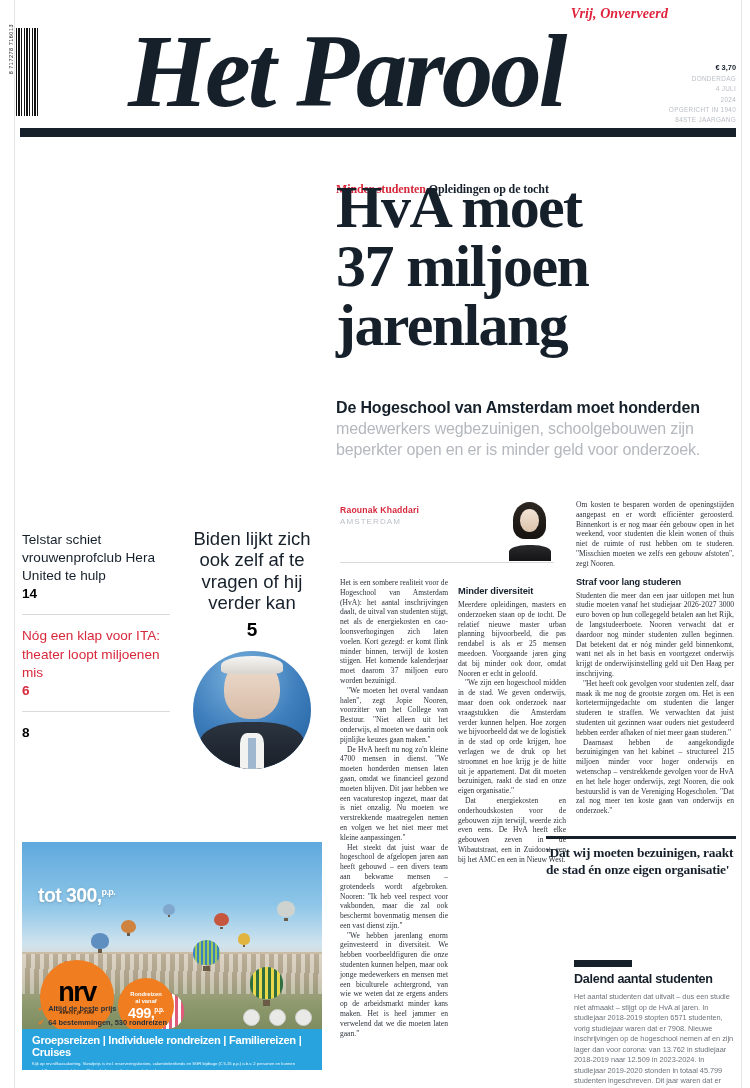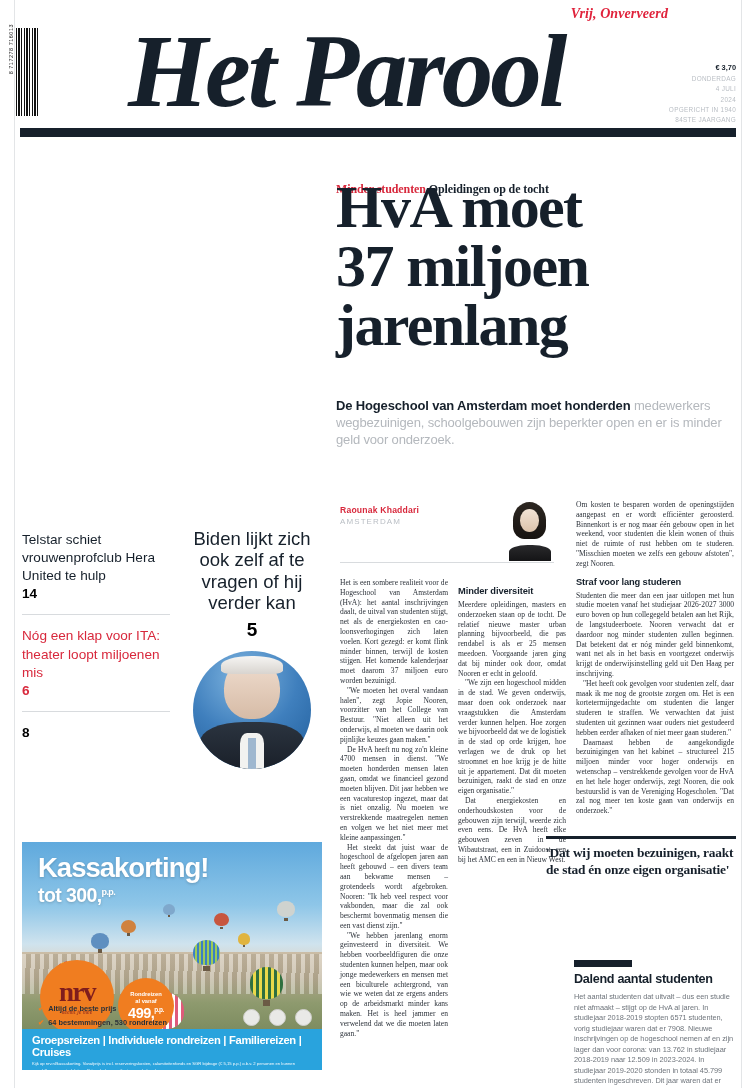--- a/index.html
+++ b/index.html
@@ -135,21 +135,21 @@
   .kicker { position:absolute; left: 336px; top: 163px; font-size: 12px; font-weight:700;
     font-family: "Liberation Serif", serif; color:#16202b; letter-spacing: -.1px; margin-top: 19px;}
   .kicker .red { color:#d8283c; }
   .headline {
     position:absolute; left: 336px; top: 178px; width: 400px;
     font-family: "Liberation Serif", serif; font-weight: 700;
     font-size: 60px; line-height: .98; color:#16202b; letter-spacing: -1.6px;
   }
   .standfirst {
     position:absolute; left: 336px; top: 398px; width: 398px;
-    font-size: 13px; line-height: 1.30; color:#b4b8bd; letter-spacing: -.15px;
+    font-size: 16px; line-height: 1.30; color:#b4b8bd; letter-spacing: -.15px;
   }
   .standfirst b { color:#16202b; font-weight:700; }
 
   
   .byline { position:absolute; left: 340px; top: 505px; width: 214px;
     border-bottom: 1px solid #d8dbde; padding-bottom: 10px; height: 58px; }
   .byline .name { font-size: 8.6px; font-weight: 700; color:#d8283c; letter-spacing:.2px; }
   .byline .city { font-size: 8px; color:#b9bec4; letter-spacing: 1.1px; margin-top: 2px; }
   .byline .av { position:absolute; right: 0; top: -4px; width: 48px; height: 60px;
     overflow:hidden; }
@@ -230,22 +230,22 @@
     position:absolute; left: 16px; top: 10px; color:#fff; font-weight: 700;
     font-size: 27.5px; letter-spacing: -1px; text-shadow: 0 1px 3px rgba(0,0,0,.2);
   }
   .ad .sub-ad {
     position:absolute; left: 16px; top: 42px; color:#fff; font-weight:700;
     font-size: 19.5px; letter-spacing:-.6px; text-shadow: 0 1px 3px rgba(0,0,0,.2);
   }
   .ad .sub-ad sup { font-size: 9px; vertical-align: super; }
   .ad .logo-circ {
     position:absolute; left: 18px; top: 118px; width: 74px; height: 74px;
-    border-radius: 50%; background:#f07d20; color:#7f1d1d;
-    display:flex; flex-direction:column; align-items:center; justify-content:center;font-family:Liberation Serif, serif;
+    border-radius: 50%; background:#f07d20; color:#000000;
+    display:flex; flex-direction:column; align-items:center; justify-content:center;
   }
   .ad .logo-circ .nrv { font-weight:700; font-size: 27px; letter-spacing:-1.5px; line-height:1; }
   .ad .logo-circ .slog { font-size: 5.4px; font-style:italic; margin-top: 3px; letter-spacing:.2px; }
   .ad .price-circ {
     position:absolute; left: 96px; top: 136px; width: 56px; height: 56px;
     border-radius:50%; background:#f07d20; color:#fff;
     display:flex; flex-direction:column; align-items:center; justify-content:center; text-align:center;
   }
   .ad .price-circ .pl1 { font-size: 5.8px; font-weight:700; line-height:1.25; }
   .ad .price-circ .pl2 { font-size: 14.5px; font-weight:700; letter-spacing:-.5px; }
@@ -393,21 +393,20 @@
     <div class="balloon b9"></div>
     <div class="balloon b7"></div>
     <div class="balloon b6"></div>
     <div class="balloon b5"></div>
     <div class="balloon b10"></div>
     <div class="balloon b4"></div>
     <div class="balloon b3"></div>
     <div class="balloon b1"></div>
     <div class="balloon b2"></div>
 
-    <div class="headline-ad">Kassakorting!</div>
     <div class="sub-ad">
       <span>tot 300,</span><sup>p.p.</sup>
     </div>
 
     <div class="logo-circ">
       <div class="nrv">nrv</div>
       <div class="slog">neemt je mee</div>
     </div>
 
     <div class="price-circ">

